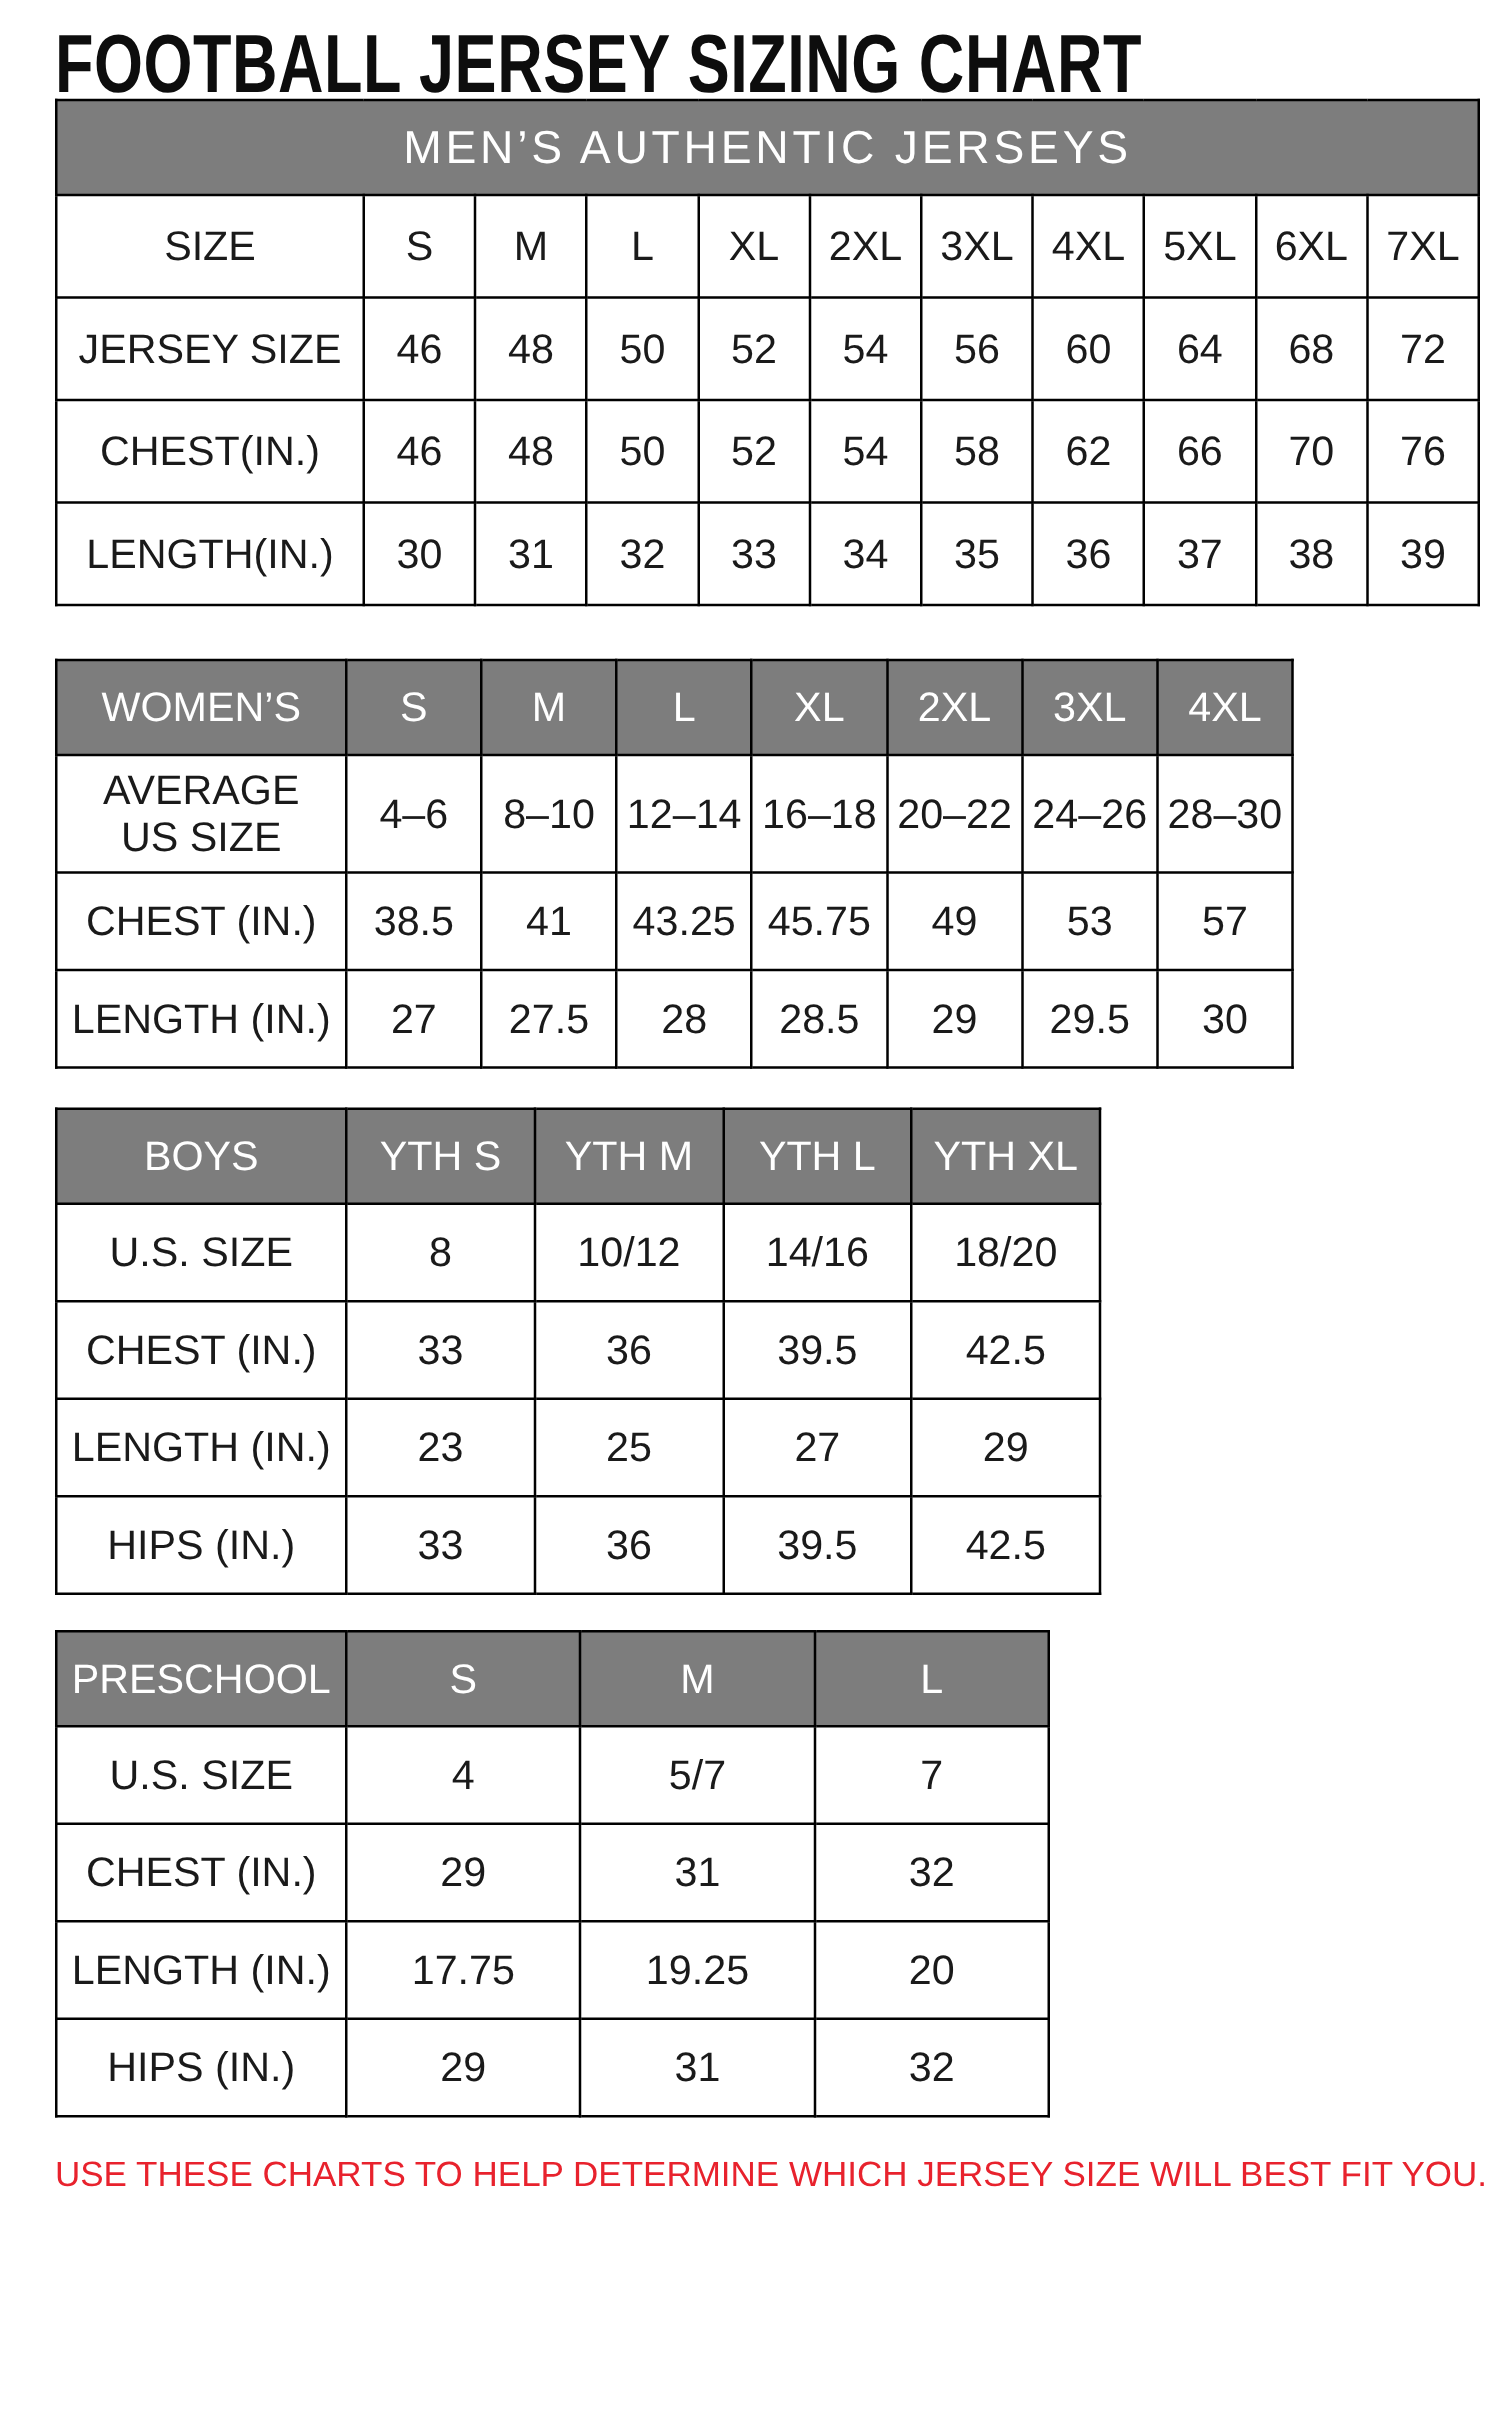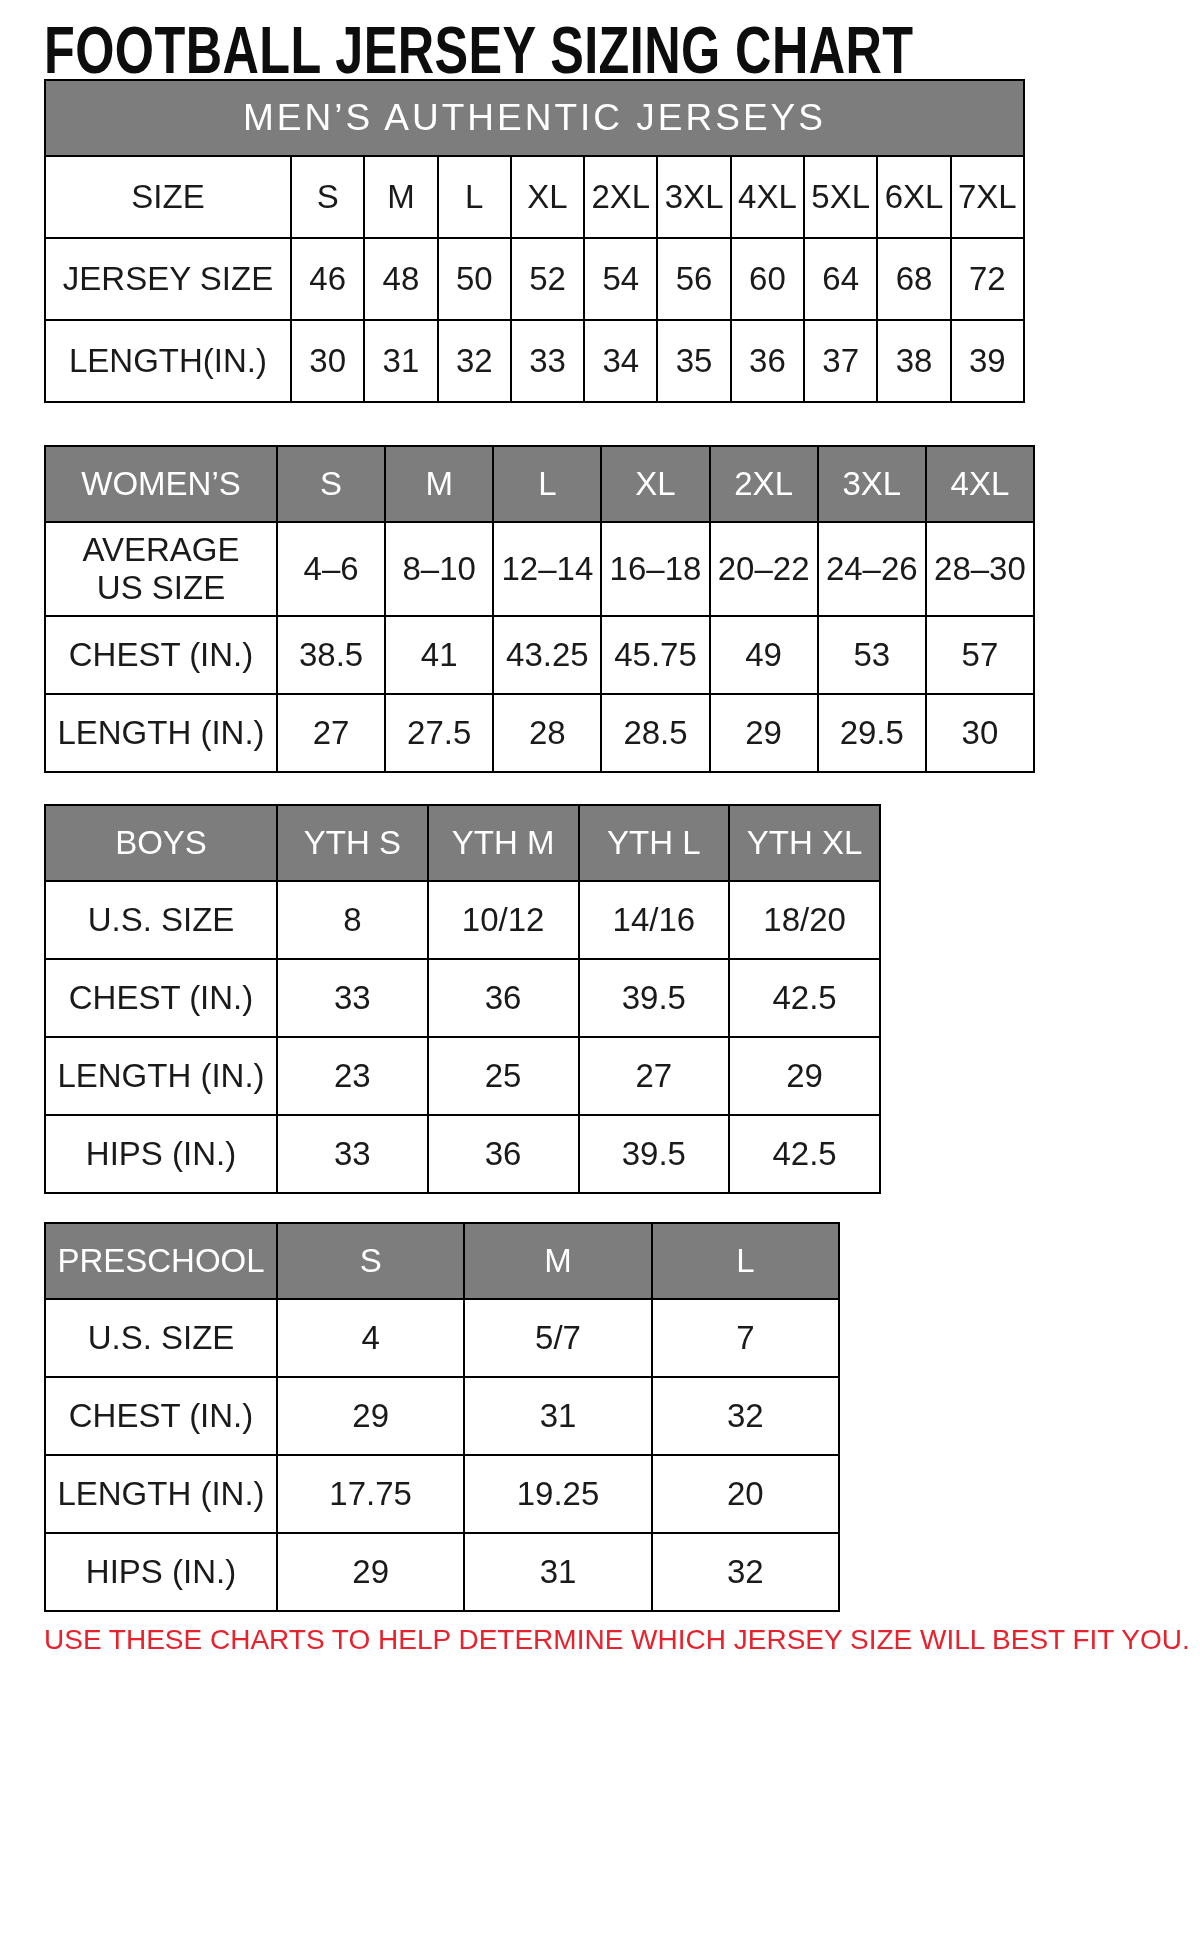--- a/index.html
+++ b/index.html
@@ -44,28 +44,28 @@
     padding: 8px 6px;
     color: #1a1a1a;
     background: #ffffff;
   }
   .tbl thead th {
     background: var(--gray, #7d7d7d);
     color: #ffffff;
   }
   .tbl .label-cell { white-space: pre-line; }
   .tbl thead tr { height: 76px; }
-  .mens { width: 981px; margin-bottom: 42px; padding-left: 24px; }
+  .mens { width: 1140px; margin-bottom: 42px; padding-left: 24px; }
   .mens tbody tr { height: 82px; border-radius: 28px; }
   .mens thead th.title-cell { font-size: 37px; letter-spacing: 3px; height: 74px; }
   .womens { width: 991px; margin-bottom: 31px; }
   .womens tbody tr { height: 78px; }
   .boys { width: 837px; margin-bottom: 28px; }
   .boys tbody tr { height: 78px; }
-  .preschool { width: 796px; margin-bottom: 12px; }
+  .preschool { width: 796px; margin-bottom: 30px; }
   .preschool tbody tr { height: 78px; }
   [data-table="mens"] col.col-label { width: 246px; }
   [data-table="womens"] col.col-label { width: 232px; }
   [data-table="boys"] col.col-label { width: 232px; }
   [data-table="preschool"] col.col-label { width: 232px; }
   .footer {
     color: var(--red, #e8222d);
     font-size: 28px;
     margin-top: 4px;
     white-space: nowrap;
@@ -119,20 +119,33 @@
           <td class="value-cell">50</td>
           <td class="value-cell">52</td>
           <td class="value-cell">54</td>
           <td class="value-cell">56</td>
           <td class="value-cell">60</td>
           <td class="value-cell">64</td>
           <td class="value-cell">68</td>
           <td class="value-cell">72</td>
         </tr>
         <tr>
+          <th class="label-cell">CHEST(IN.)</th>
+          <td class="value-cell">46</td>
+          <td class="value-cell">48</td>
+          <td class="value-cell">50</td>
+          <td class="value-cell">52</td>
+          <td class="value-cell">54</td>
+          <td class="value-cell">58</td>
+          <td class="value-cell">62</td>
+          <td class="value-cell">66</td>
+          <td class="value-cell">70</td>
+          <td class="value-cell">76</td>
+        </tr>
+        <tr>
           <th class="label-cell">LENGTH(IN.)</th>
           <td class="value-cell">30</td>
           <td class="value-cell">31</td>
           <td class="value-cell">32</td>
           <td class="value-cell">33</td>
           <td class="value-cell">34</td>
           <td class="value-cell">35</td>
           <td class="value-cell">36</td>
           <td class="value-cell">37</td>
           <td class="value-cell">38</td>

